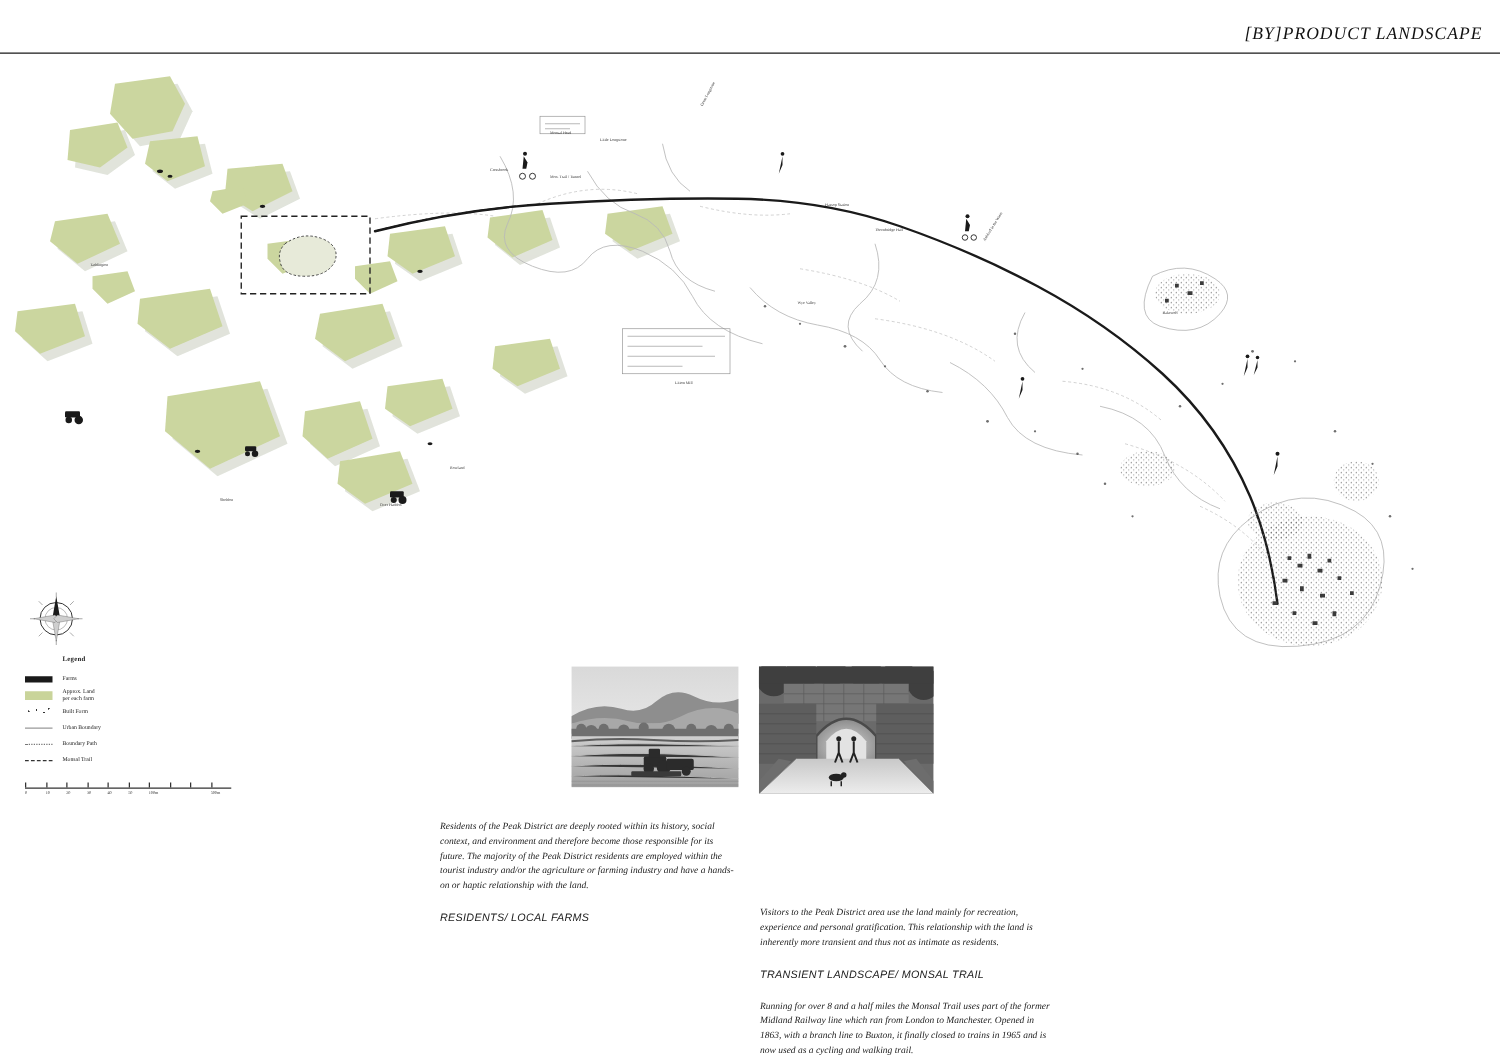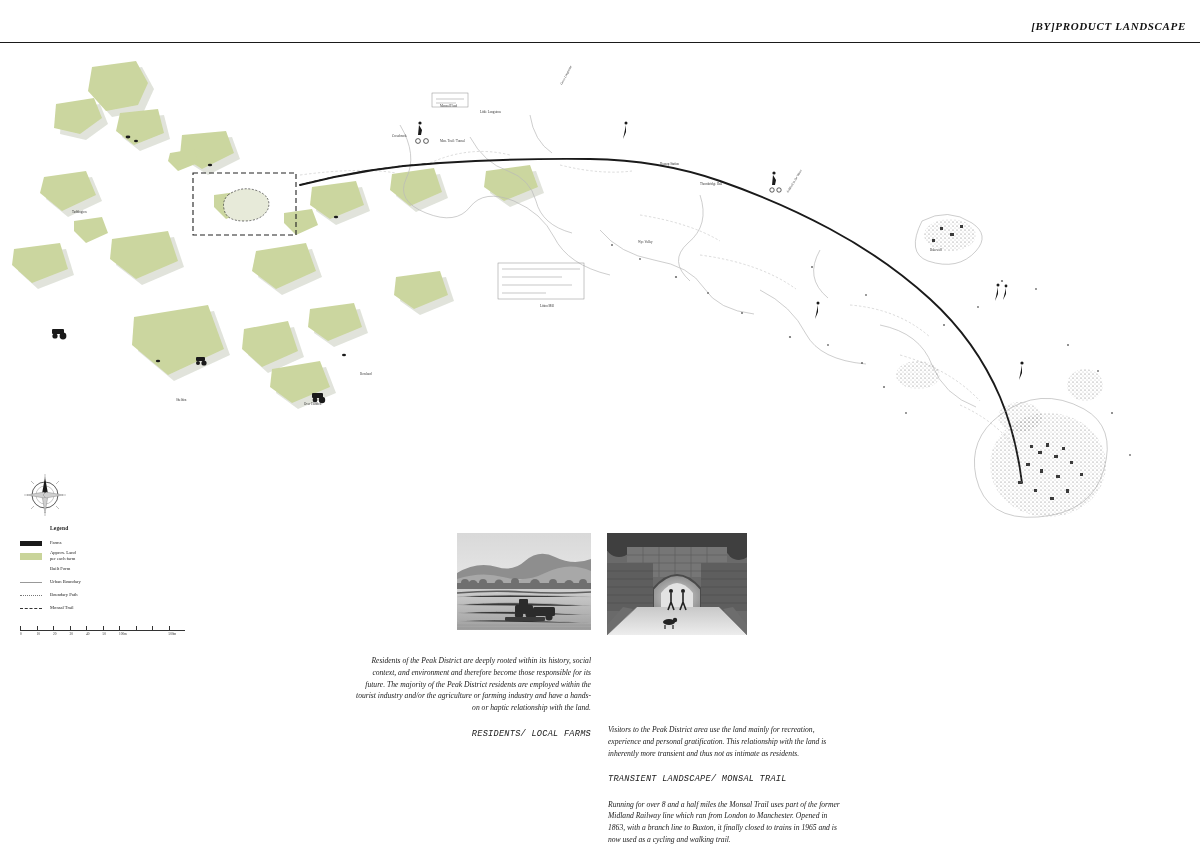--- a/index.html
+++ b/index.html
@@ -24,22 +24,22 @@
     width: 1200px;
     height: 1px;
     background: #1a1a1a;
   }
   .brand {
     position: absolute;
     right: 14px;
     top: 20px;
     font-family: "Liberation Serif", serif;
     font-style: italic;
-    font-weight: bold;
-    font-size: 11px;
+    font-weight: normal;
+    font-size: 14px;
     letter-spacing: 0.06em;
     color: #111;
   }
 
   
   .map {
     position: absolute;
     left: 0;
     top: 45px;
     width: 1200px;
@@ -169,29 +169,28 @@
   .textcol {
     position: absolute;
     font-family: "Liberation Serif", serif;
     font-style: italic;
     font-size: 7.6px;
     line-height: 1.55;
     color: #1a1a1a;
   }
   #col-left {
     left: 352px; top: 655px; width: 239px;
-    text-align: right;
   }
   #col-right {
     left: 608px; top: 680px; width: 232px;
     text-align: left;
     margin-top: 44px;
   }
   .subhead {
-    font-family: Liberation Mono, monospace;
+    font-family: Liberation Sans, sans-serif;
     font-style: italic;
     font-size: 8.6px;
     letter-spacing: 0.03em;
     margin: 14px 0 12px 0;
   }
   .para { margin: 0 0 0 0; }
 </style>
 </head>
 <body>
 

